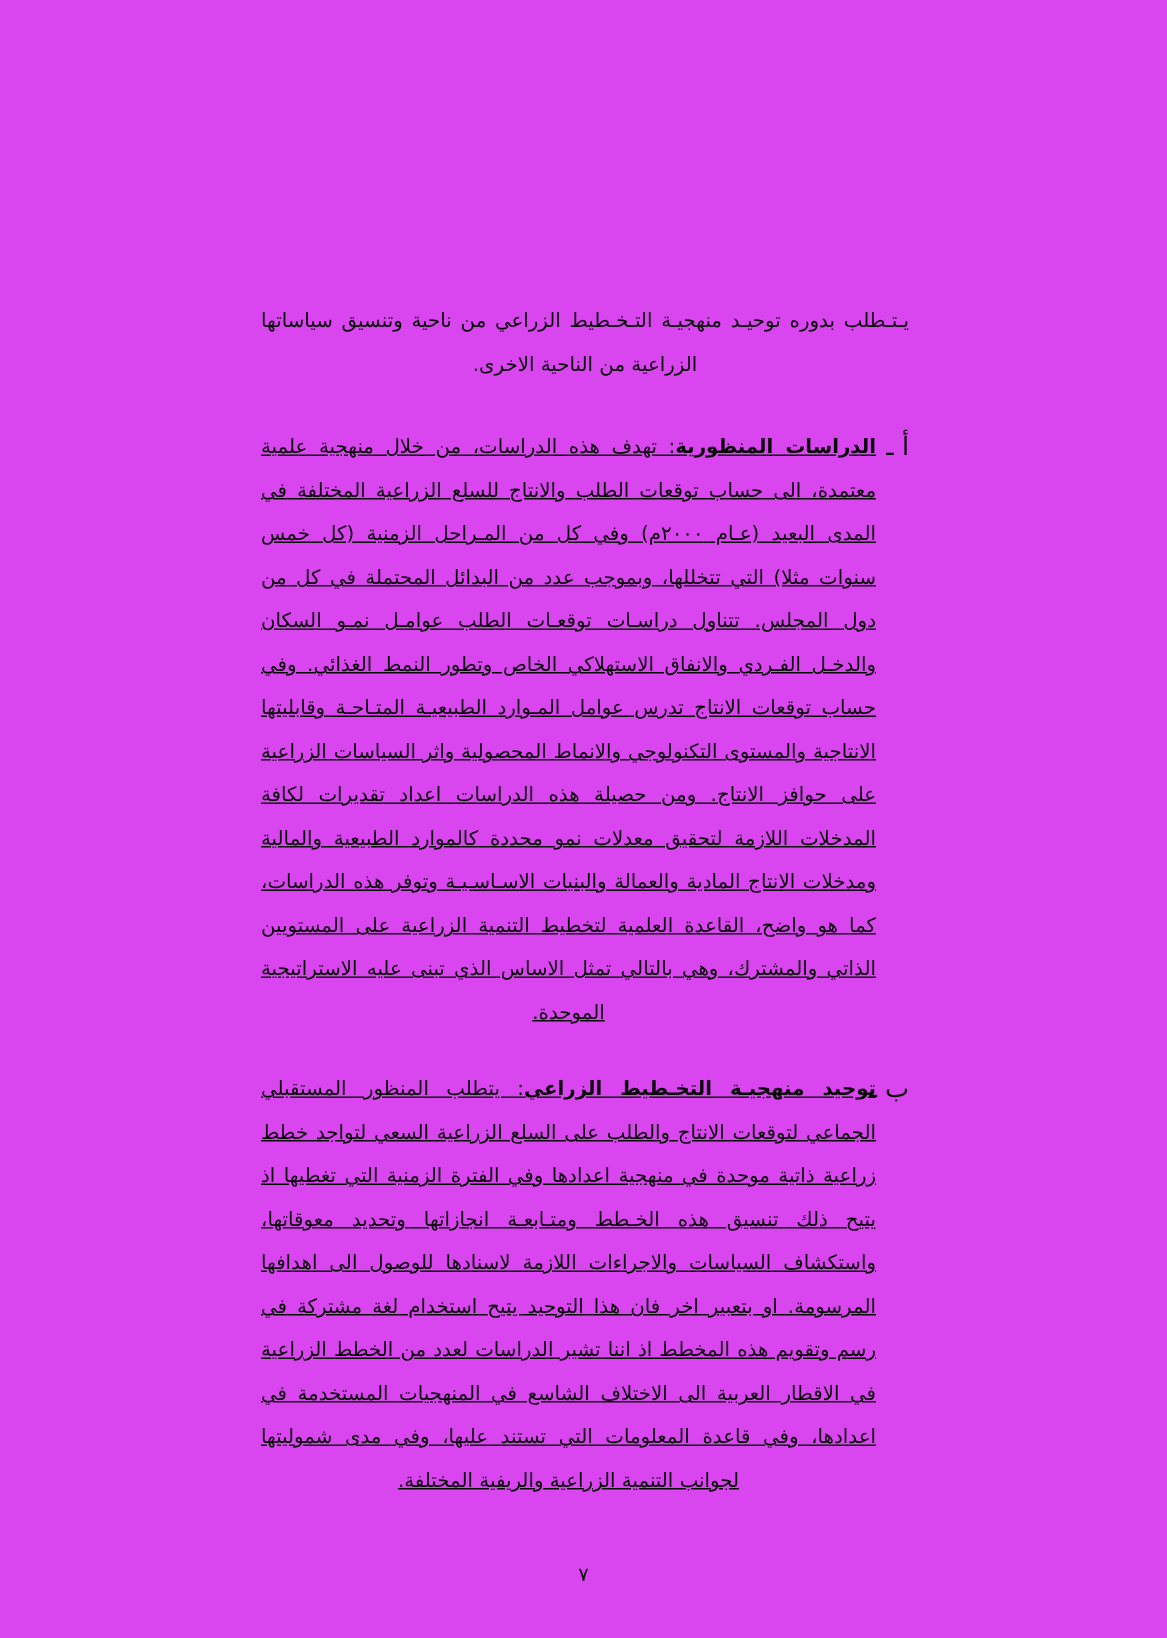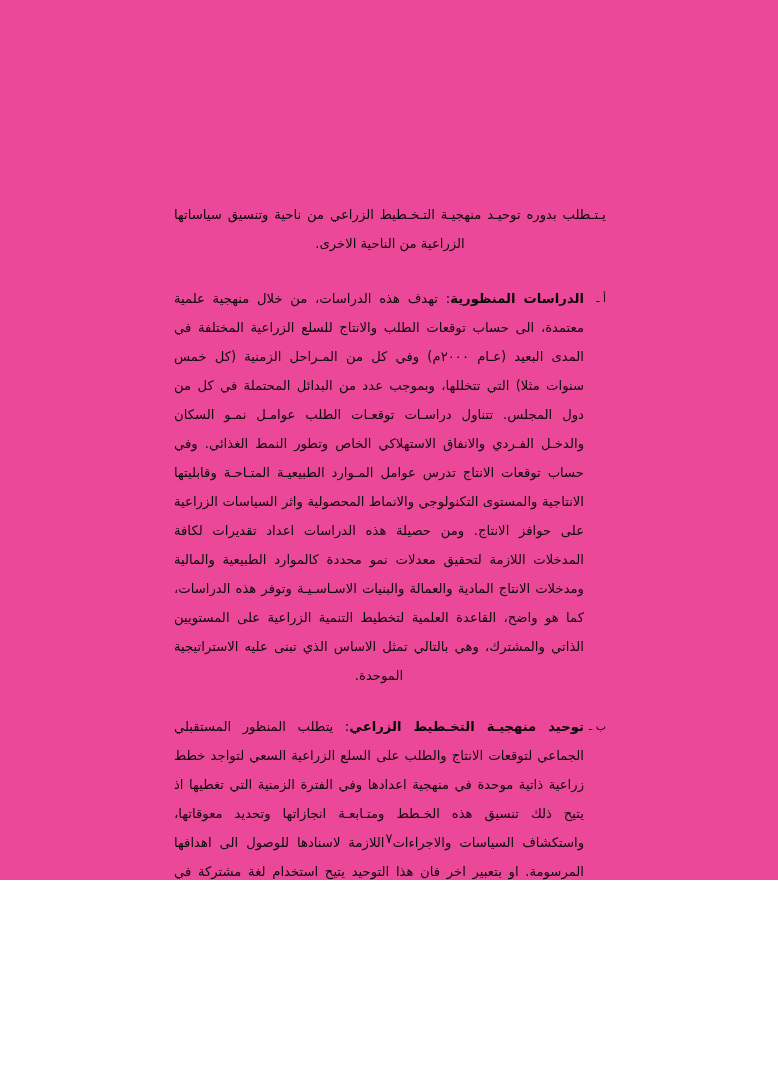--- a/index.html
+++ b/index.html
@@ -3,22 +3,22 @@
 <meta charset="utf-8">
 <style>
   html, body {
     margin: 0;
     padding: 0;
     background: #ffffff;
   }
   .page {
     position: relative;
     width: 778px;
-    height: 880px;
-    background: #ec4899;
+    height: 1092px;
+    background: #d946ef;
     margin: 0 auto;
     overflow: hidden;
     font-family: "DejaVu Sans", sans-serif;
     color: #0a0a0a;
   }
   .content {
     position: absolute;
     top: 200px;
     right: 172px;
     width: 432px;
@@ -45,38 +45,38 @@
   }
   .hang {
     position: relative;
     padding-right: 22px;
     margin-top: 4px;
   }
   .hang .marker {
     position: absolute;
     right: 0;
     top: 0;
-    font-size: 11px;
+    font-size: 17px;
     line-height: 29px;
   }
   .bold {
     font-weight: bold;
   }
   .spacer-sm { height: 10px; }
   .spacer-md { height: 16px; }
   .footer {
     position: absolute;
     bottom: 34px;
     left: 0;
     right: 0;
     text-align: center;
     font-size: 13px;
     color: #111;
   }
-  .inline-txt { display: inline; }
+  .inline-txt { display: inline; text-decoration: underline; }
 </style>
 </head>
 <body>
 
 <div class="page">
 
   <div class="content">
 
     <p class="para para-centered-last">يـتـطلب بدوره توحيـد منهجيـة التـخـطيط الزراعي من ناحية وتنسيق سياساتها الزراعية من الناحية الاخرى.</p>
 

